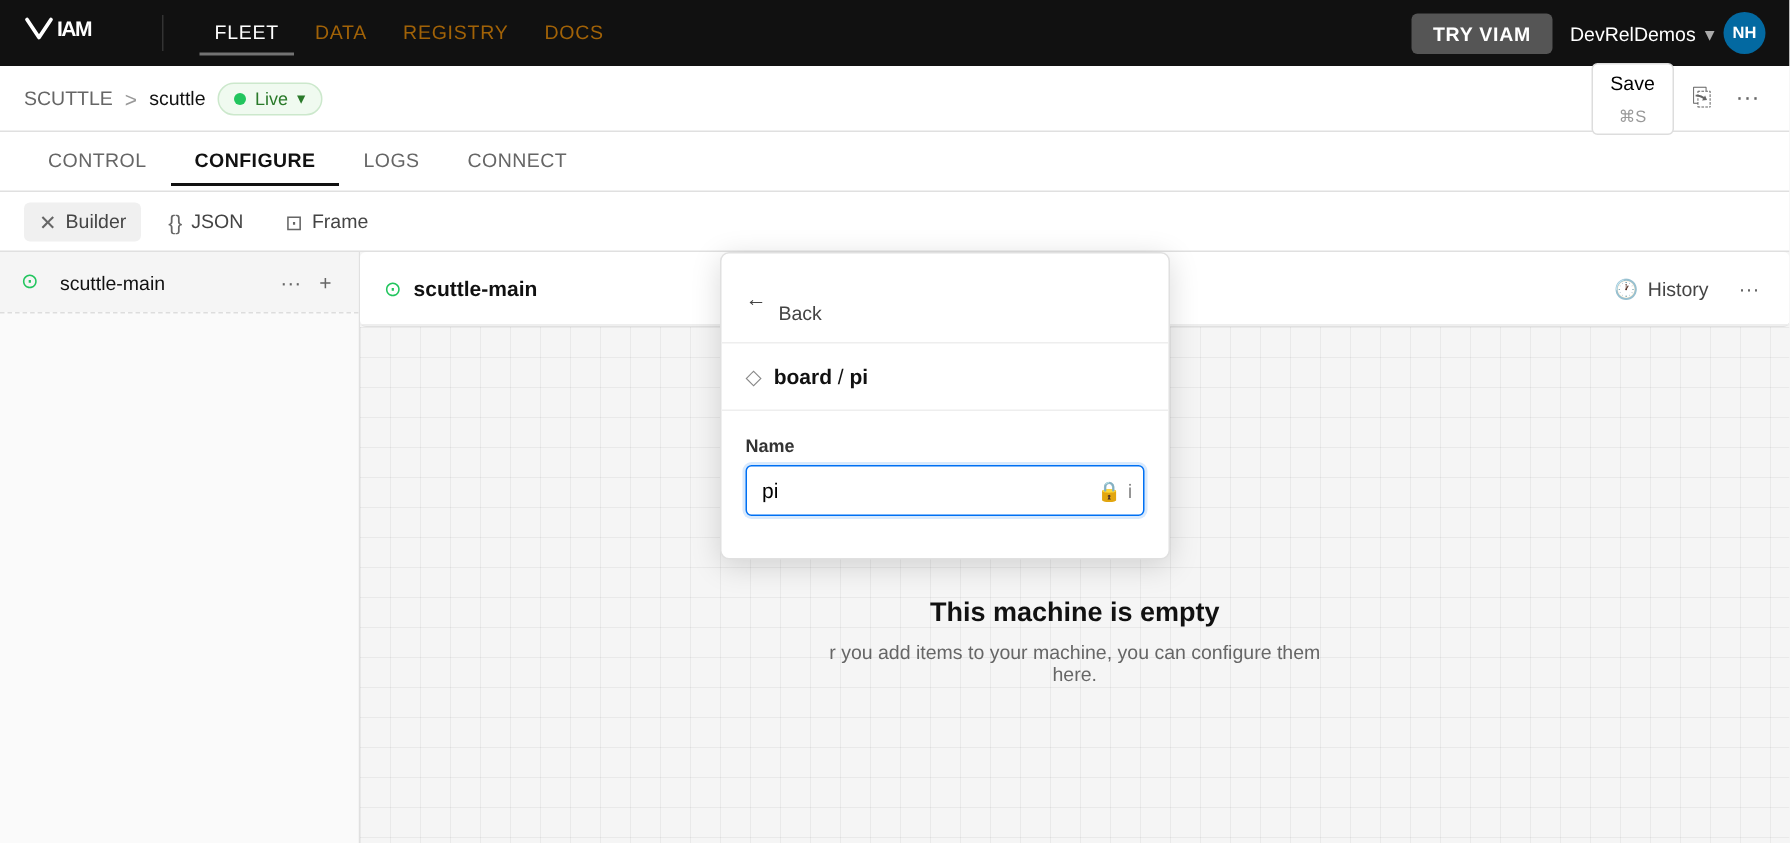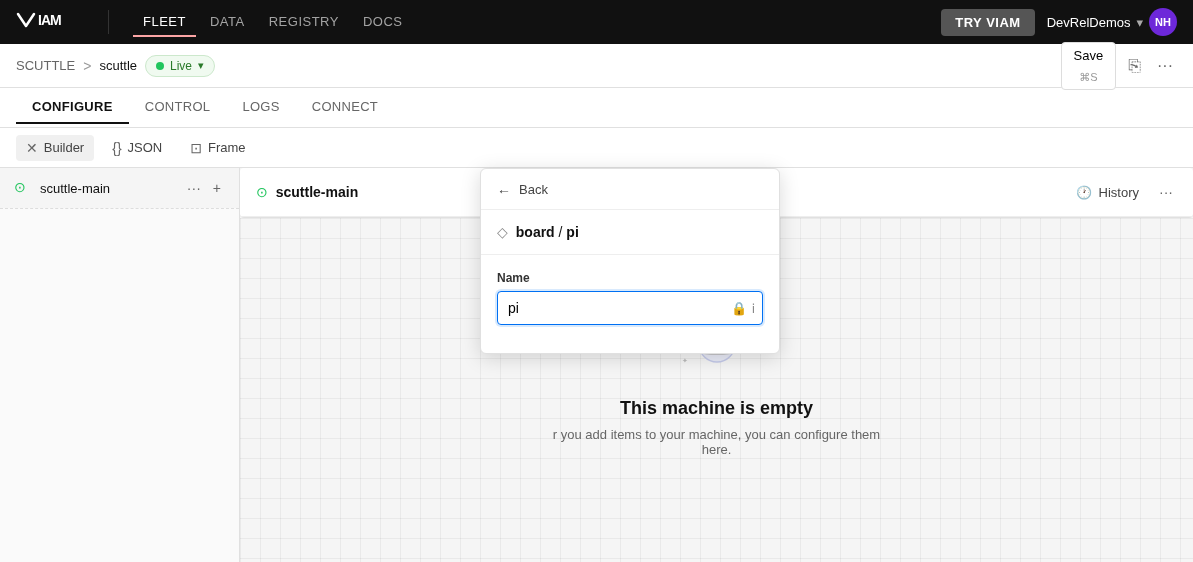--- a/index.html
+++ b/index.html
@@ -24,32 +24,32 @@
     .nav-divider {
       width: 1px;
       height: 24px;
       background: #333;
     }
     .nav-links {
       display: flex;
       gap: 4px;
     }
     .nav-link {
-      color: #a3a3a3;
+      color: #a16207;
       text-decoration: none;
       padding: 6px 10px;
       border-radius: 4px;
       font-size: 13px;
       font-weight: 500;
       letter-spacing: 0.5px;
       text-transform: uppercase;
     }
     .nav-link.active {
       color: white;
-      border-bottom: 2px solid #fca5a5;
+      border-bottom: 2px solid #737373;
       border-radius: 0;
     }
     .nav-right {
       margin-left: auto;
       display: flex;
       align-items: center;
       gap: 12px;
     }
     .try-viam-btn {
       background: #555;
@@ -67,21 +67,21 @@
       display: flex;
       align-items: center;
       gap: 6px;
       color: white;
       font-size: 13px;
       cursor: pointer;
     }
     .avatar-circle {
       width: 28px;
       height: 28px;
-      background: #6d28d9;
+      background: #0369a1;
       border-radius: 50%;
       display: flex;
       align-items: center;
       justify-content: center;
       color: white;
       font-size: 11px;
       font-weight: 600;
     }
 
     
@@ -359,20 +359,21 @@
       border-bottom: 1px solid #eee;
     }
     .back-arrow {
       color: #444;
       font-size: 14px;
       cursor: pointer;
     }
     .back-label {
       font-size: 13px;
       color: #444;
+      margin-top: 20px;
     }
     .popup-type {
       display: flex;
       align-items: center;
       gap: 8px;
       padding: 14px 16px;
       border-bottom: 1px solid #eee;
     }
     .type-icon {
       color: #888;
@@ -484,22 +485,22 @@
     <button class="save-btn">
       <span>Save</span>
       <span class="save-shortcut">⌘S</span>
     </button>
     <button class="icon-btn">⎘</button>
     <button class="icon-btn">···</button>
   </div>
 </div>
 
 <div class="tab-bar">
+  <div class="tab">CONTROL</div>
   <div class="tab active">CONFIGURE</div>
-  <div class="tab">CONTROL</div>
   <div class="tab">LOGS</div>
   <div class="tab">CONNECT</div>
 </div>
 
 <div class="sub-toolbar">
   <div class="sub-tool active">
     <span class="sub-tool-icon">✕</span>
     <span>Builder</span>
   </div>
   <div class="sub-tool">

